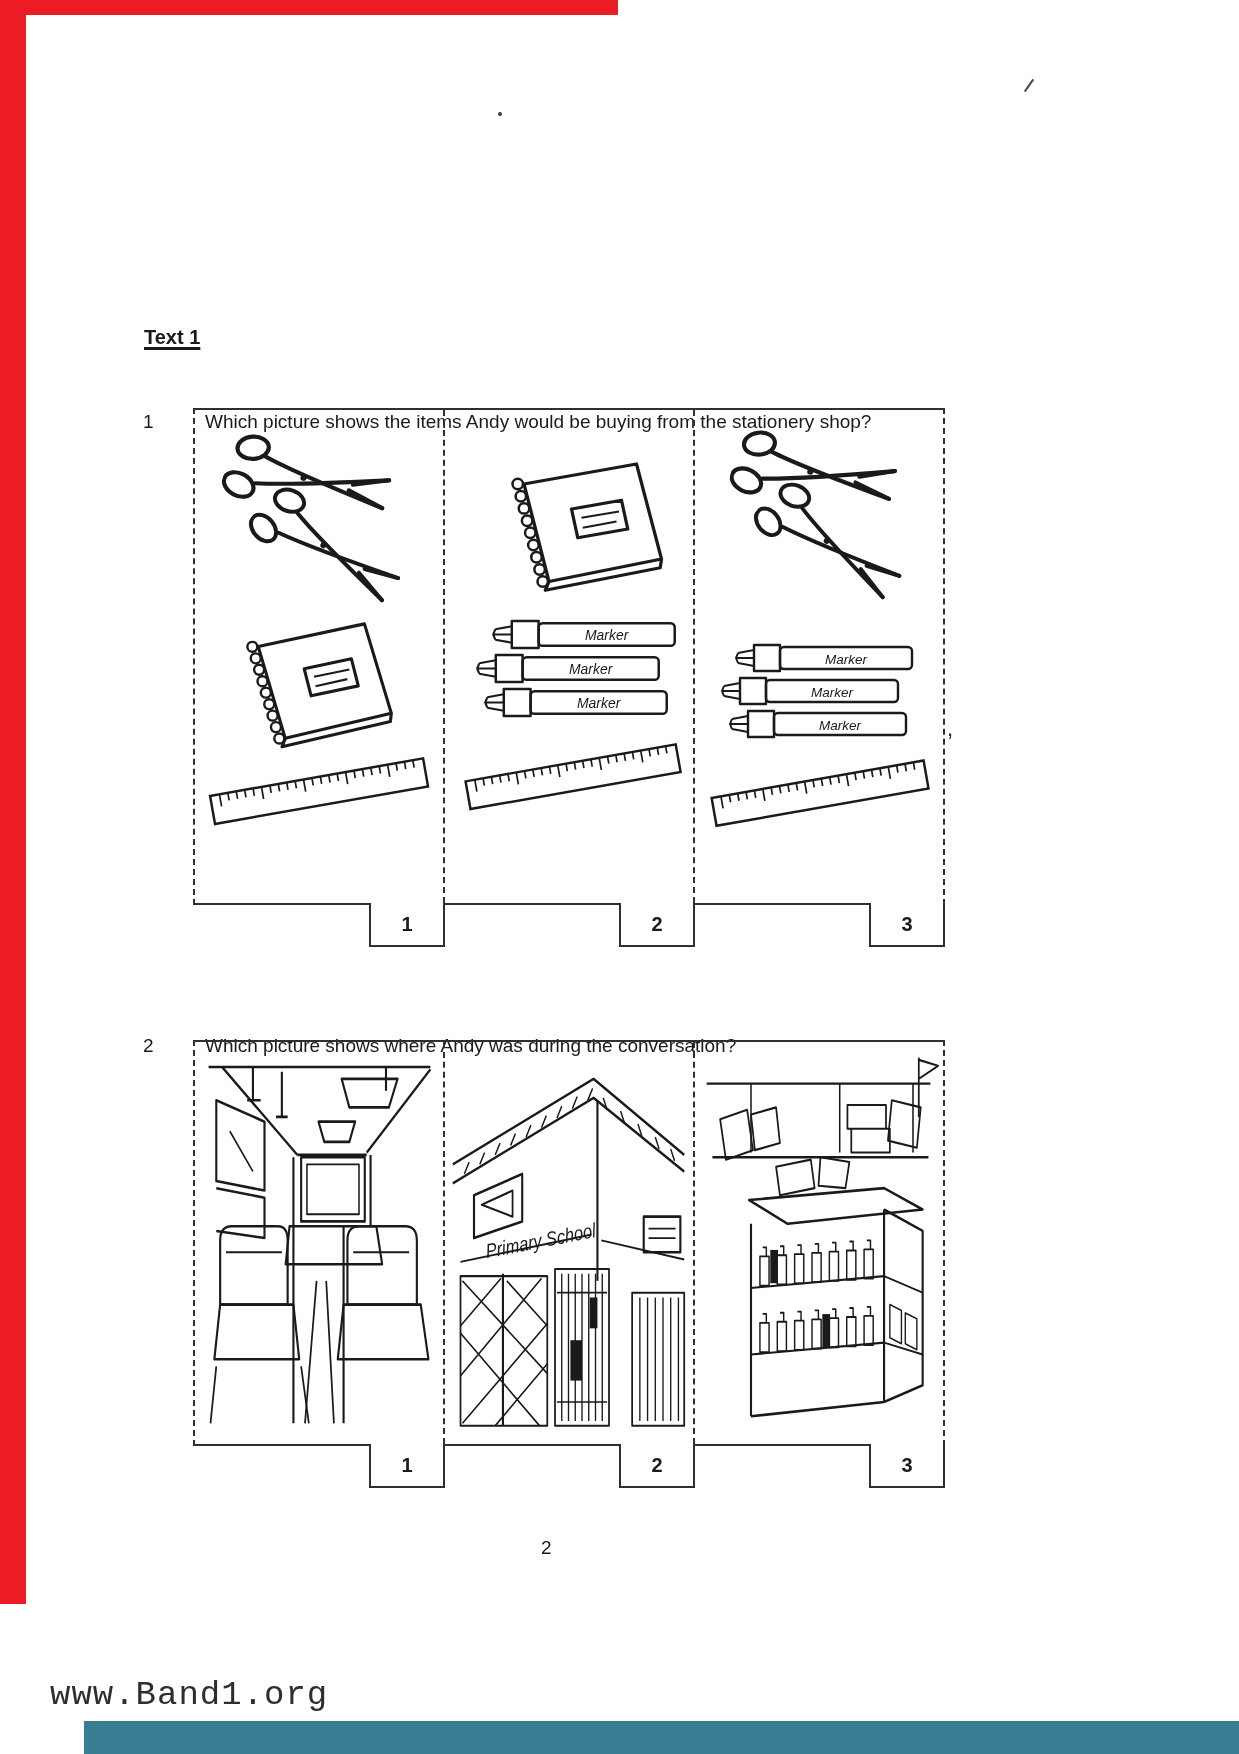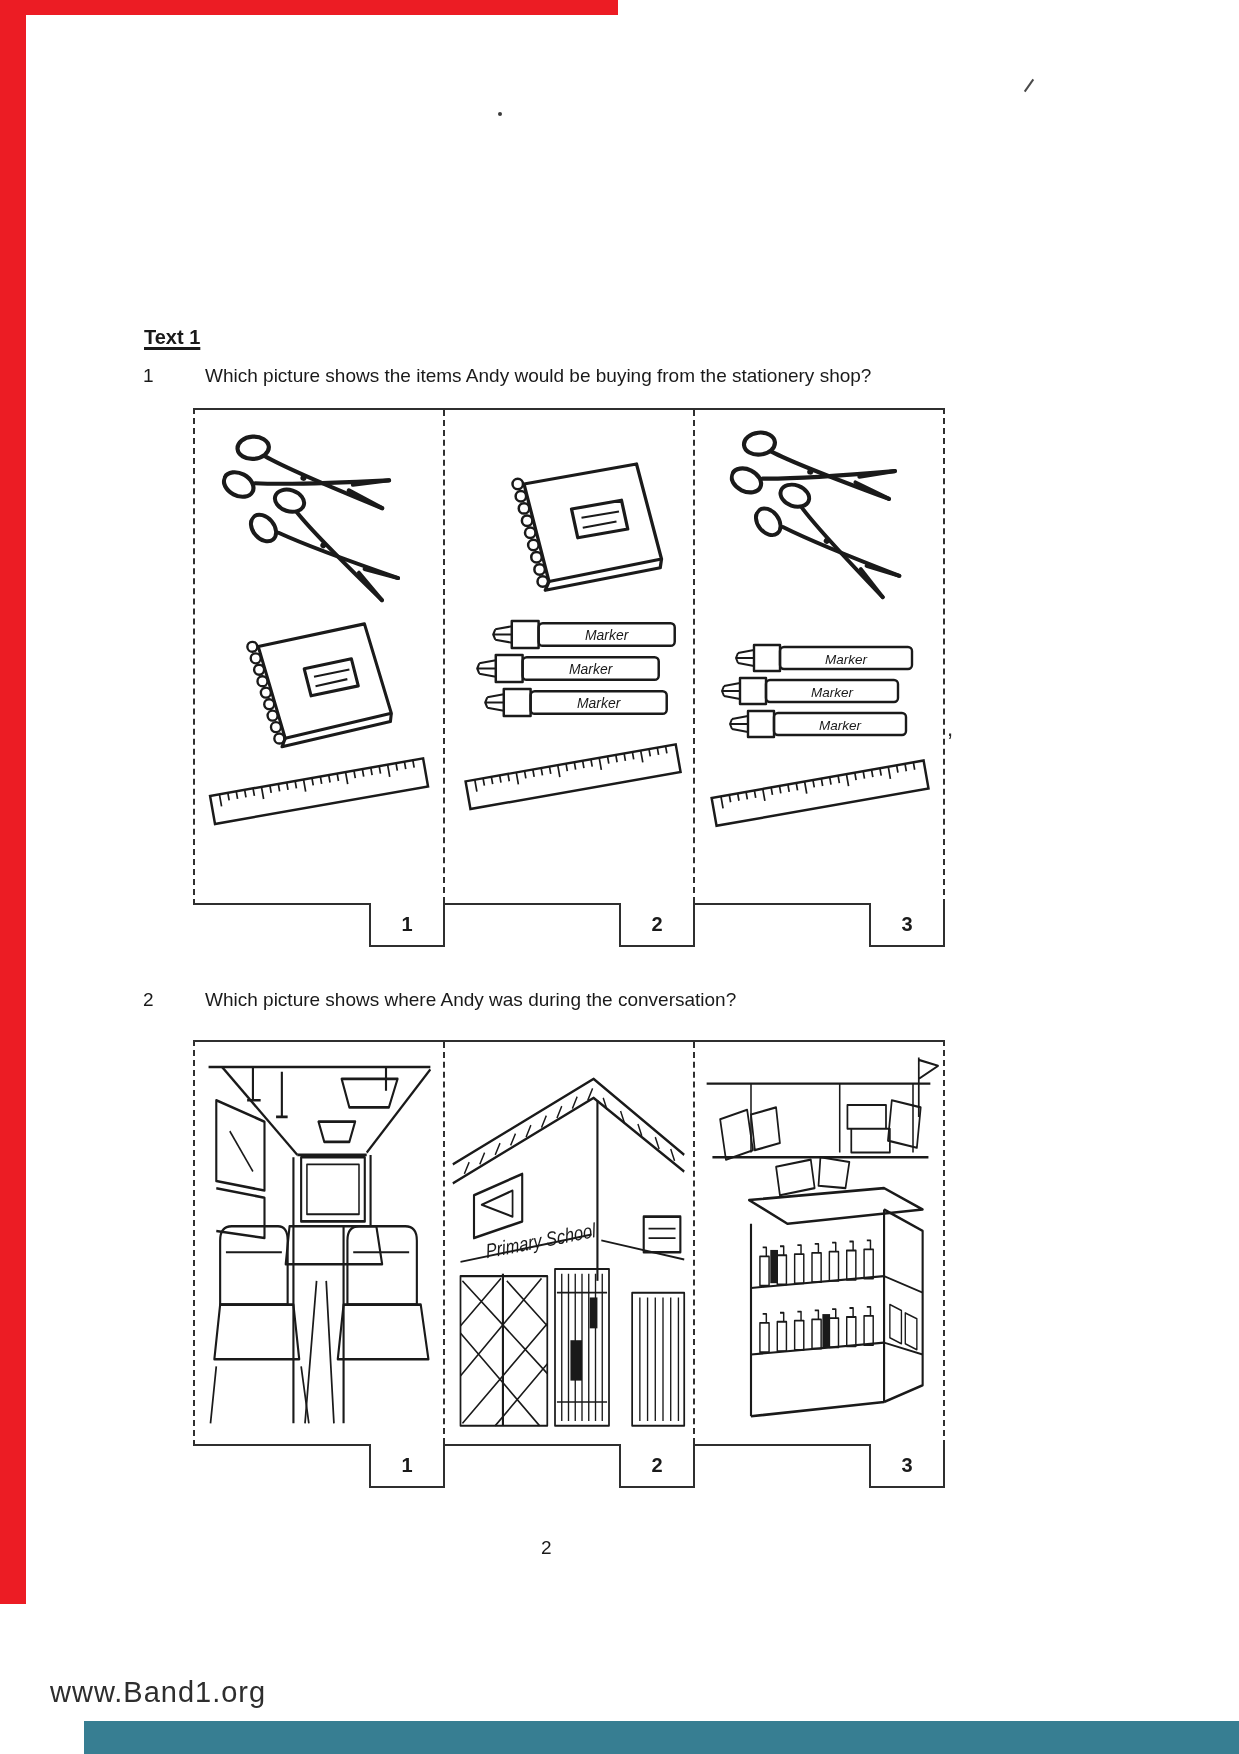--- a/index.html
+++ b/index.html
@@ -10,40 +10,40 @@
   .red-top{position:absolute;left:0;top:0;width:618px;height:15px;background:var(--scan-red,#ec1c24);}
   .footer-bar{position:absolute;left:84px;top:1721px;width:1155px;height:33px;background:var(--footer-teal,#377e92);}
   .speck-backslash{position:absolute;left:1028px;top:78px;width:2px;height:15px;background:#4a4a4a;transform:rotate(35deg);}
   .speck-dot{position:absolute;left:498px;top:112px;width:4px;height:4px;background:#3a3a3a;border-radius:50%;}
   .speck-comma{position:absolute;left:947px;top:716px;font-size:22px;color:#2a2a2a;}
   
   .instructions{position:absolute;left:140px;top:218px;width:818px;margin:0;
     font-size:19.5px;font-weight:700;line-height:1.34;letter-spacing:.1px;}
   .section-heading{position:absolute;left:136px;top:318px;margin:8px;font-size:20px;font-weight:700;
     text-decoration:underline;text-decoration-thickness:2.5px;text-underline-offset:3px;}
-  .question{position:absolute;left:143px;width:830px;font-size:19px;line-height:1.3;}
+  .question{position:absolute;left:143px;width:830px;font-size:19px;line-height:1.3;margin-top:46px;}
   .q1{top:364px;} .q2{top:988px;}
   .qnum{display:inline-block;width:62px;}
   
   .fig{position:absolute;left:193px;width:752px;display:flex;box-sizing:border-box;
     border:2.5px solid #2f2f2f;border-left-style:dashed;border-right-style:dashed;}
   .fig1{top:408px;height:497px;}
   .fig2{top:1040px;height:406px;}
   .cell{flex:1 1 0;position:relative;min-width:0;}
   .cell + .cell{border-left:2.5px dashed #2f2f2f;}
   .draw{position:absolute;overflow:visible;}
   .marker-stack{position:absolute;display:flex;flex-direction:column;gap:1px;}
   .marker-stack svg{display:block;}
   .opt-label{position:absolute;right:-2px;bottom:-44px;width:72px;height:42px;background:#fff;
     border:2.5px solid #2f2f2f;border-top:none;display:flex;align-items:center;justify-content:center;
     font-size:20px;font-weight:700;}
   
   .page-number{position:absolute;left:541px;top:1537px;font-size:19px;}
-  .watermark{position:absolute;left:50px;top:1676px;font-size:29px;letter-spacing:1px;color:#2e2e2e;
-    font-family:Liberation Sans, sans-serif;}
+  .watermark{position:absolute;left:50px;top:1676px;font-size:34px;letter-spacing:1px;color:#2e2e2e;
+    font-family:Liberation Mono, monospace;}
   .defs-svg{position:absolute;width:0;height:0;overflow:hidden;}
   svg text{font-family:"Liberation Sans",sans-serif;}
 </style>
 </head>
 <body>
 
 <svg class="defs-svg" xmlns="http://www.w3.org/2000/svg">
   <symbol id="sym-scissors" viewBox="0 0 130 72">
     <g fill="none" stroke="#1a1a1a" stroke-width="3.2" stroke-linecap="round" stroke-linejoin="round">
       <ellipse cx="17" cy="17" rx="12" ry="8.5" transform="rotate(-18 17 17)"></ellipse>

